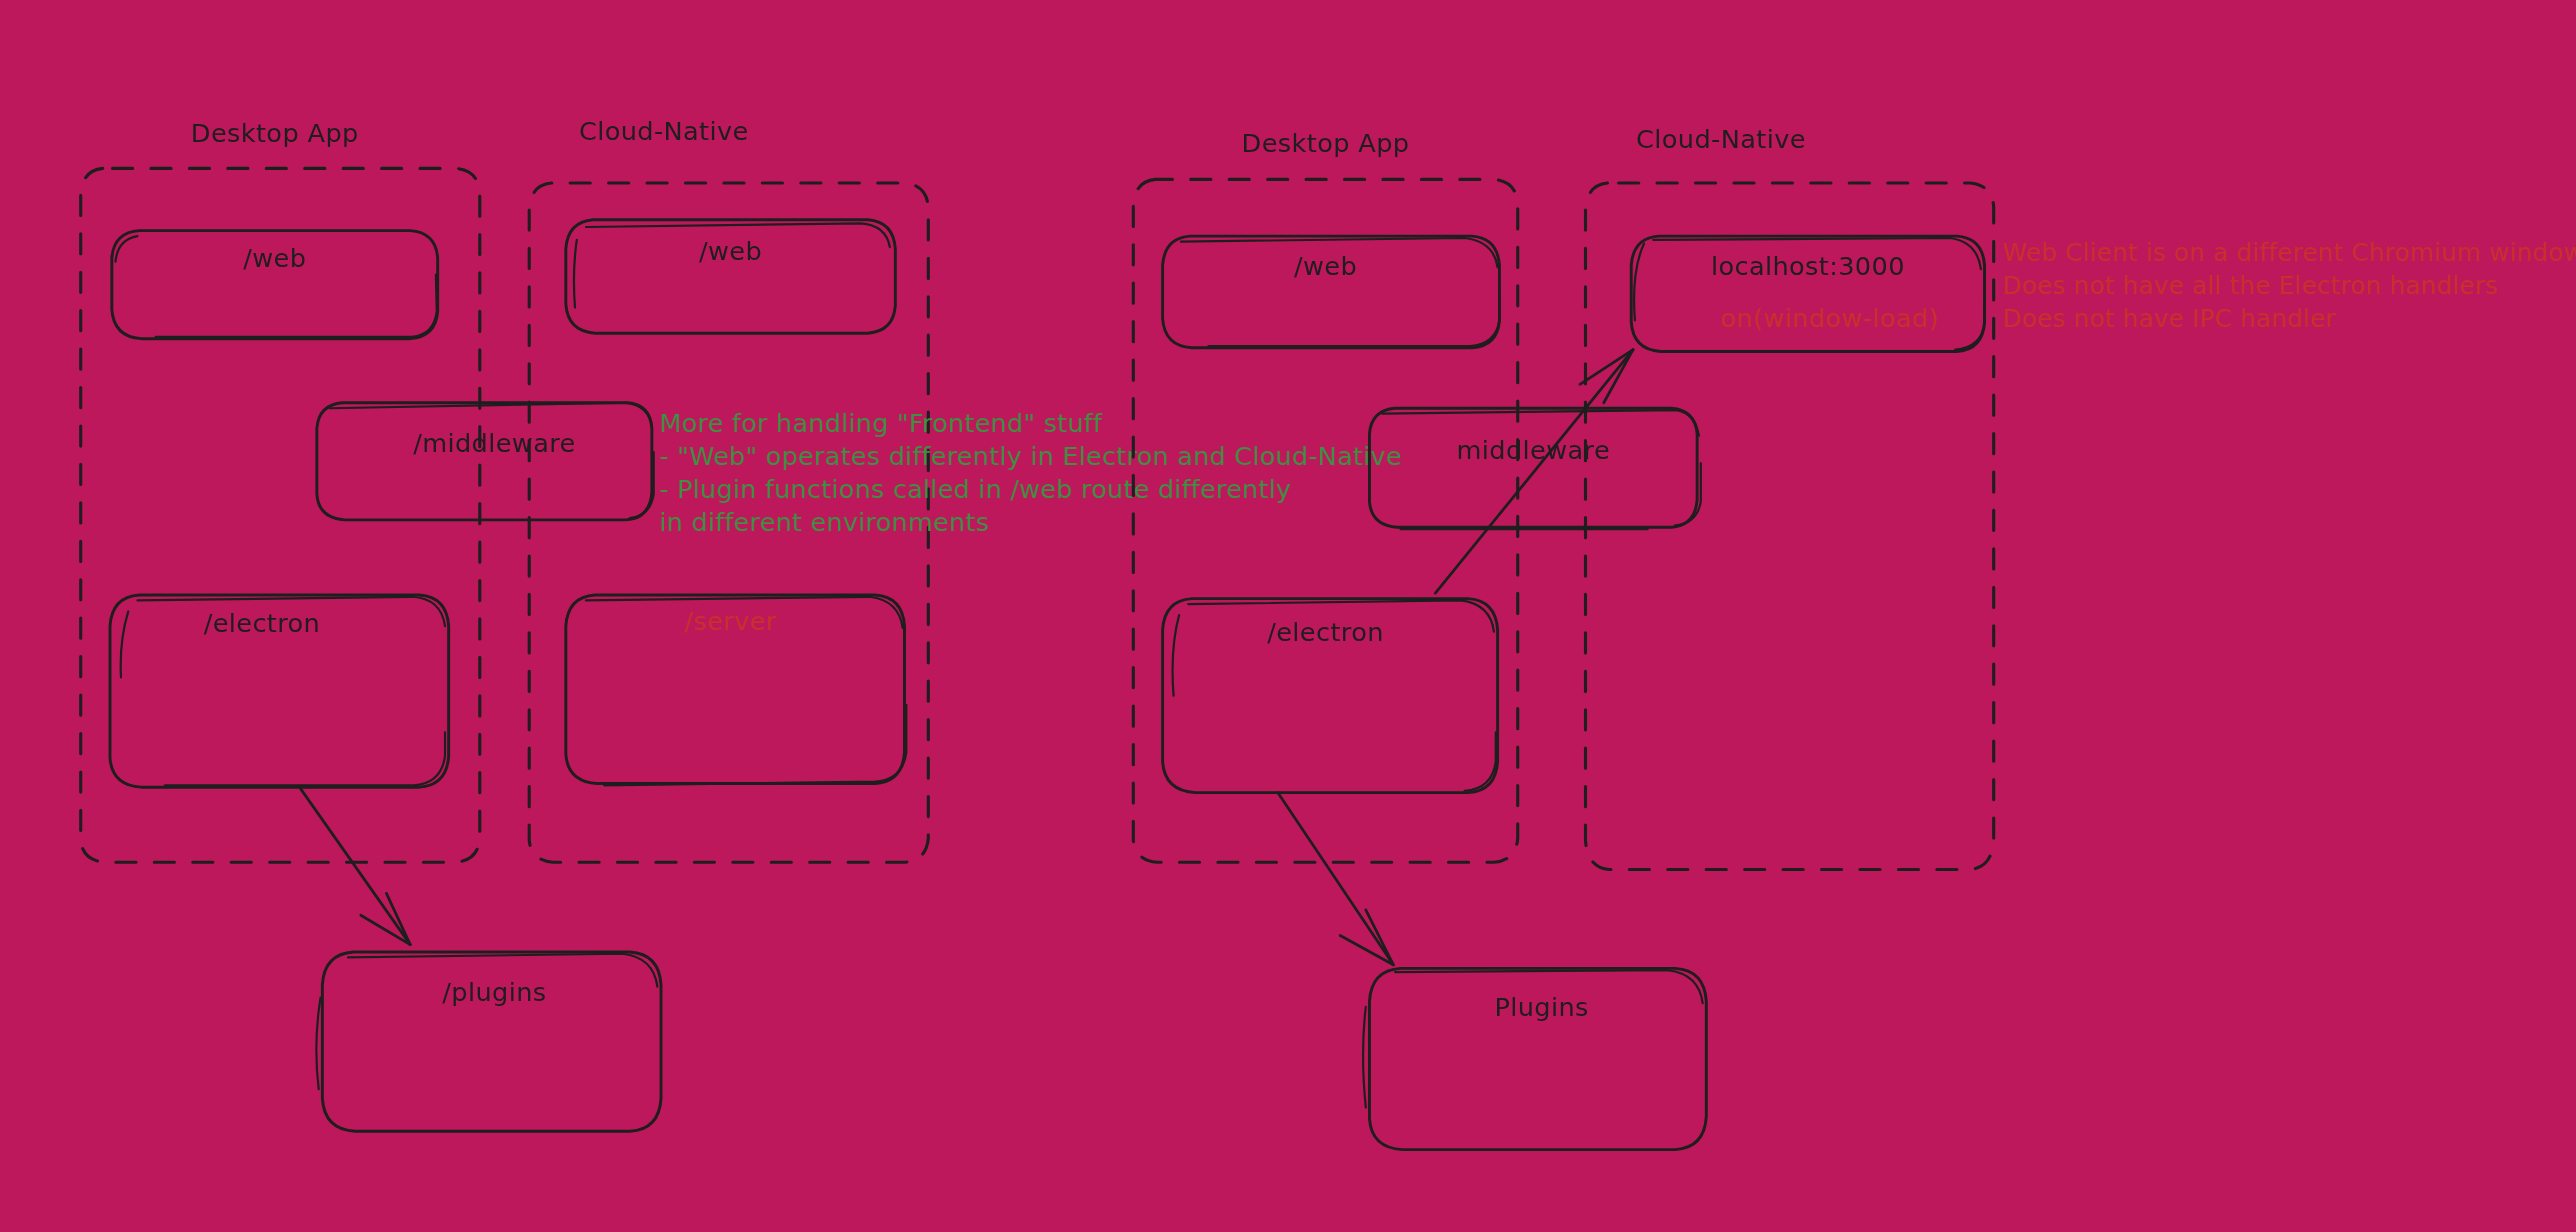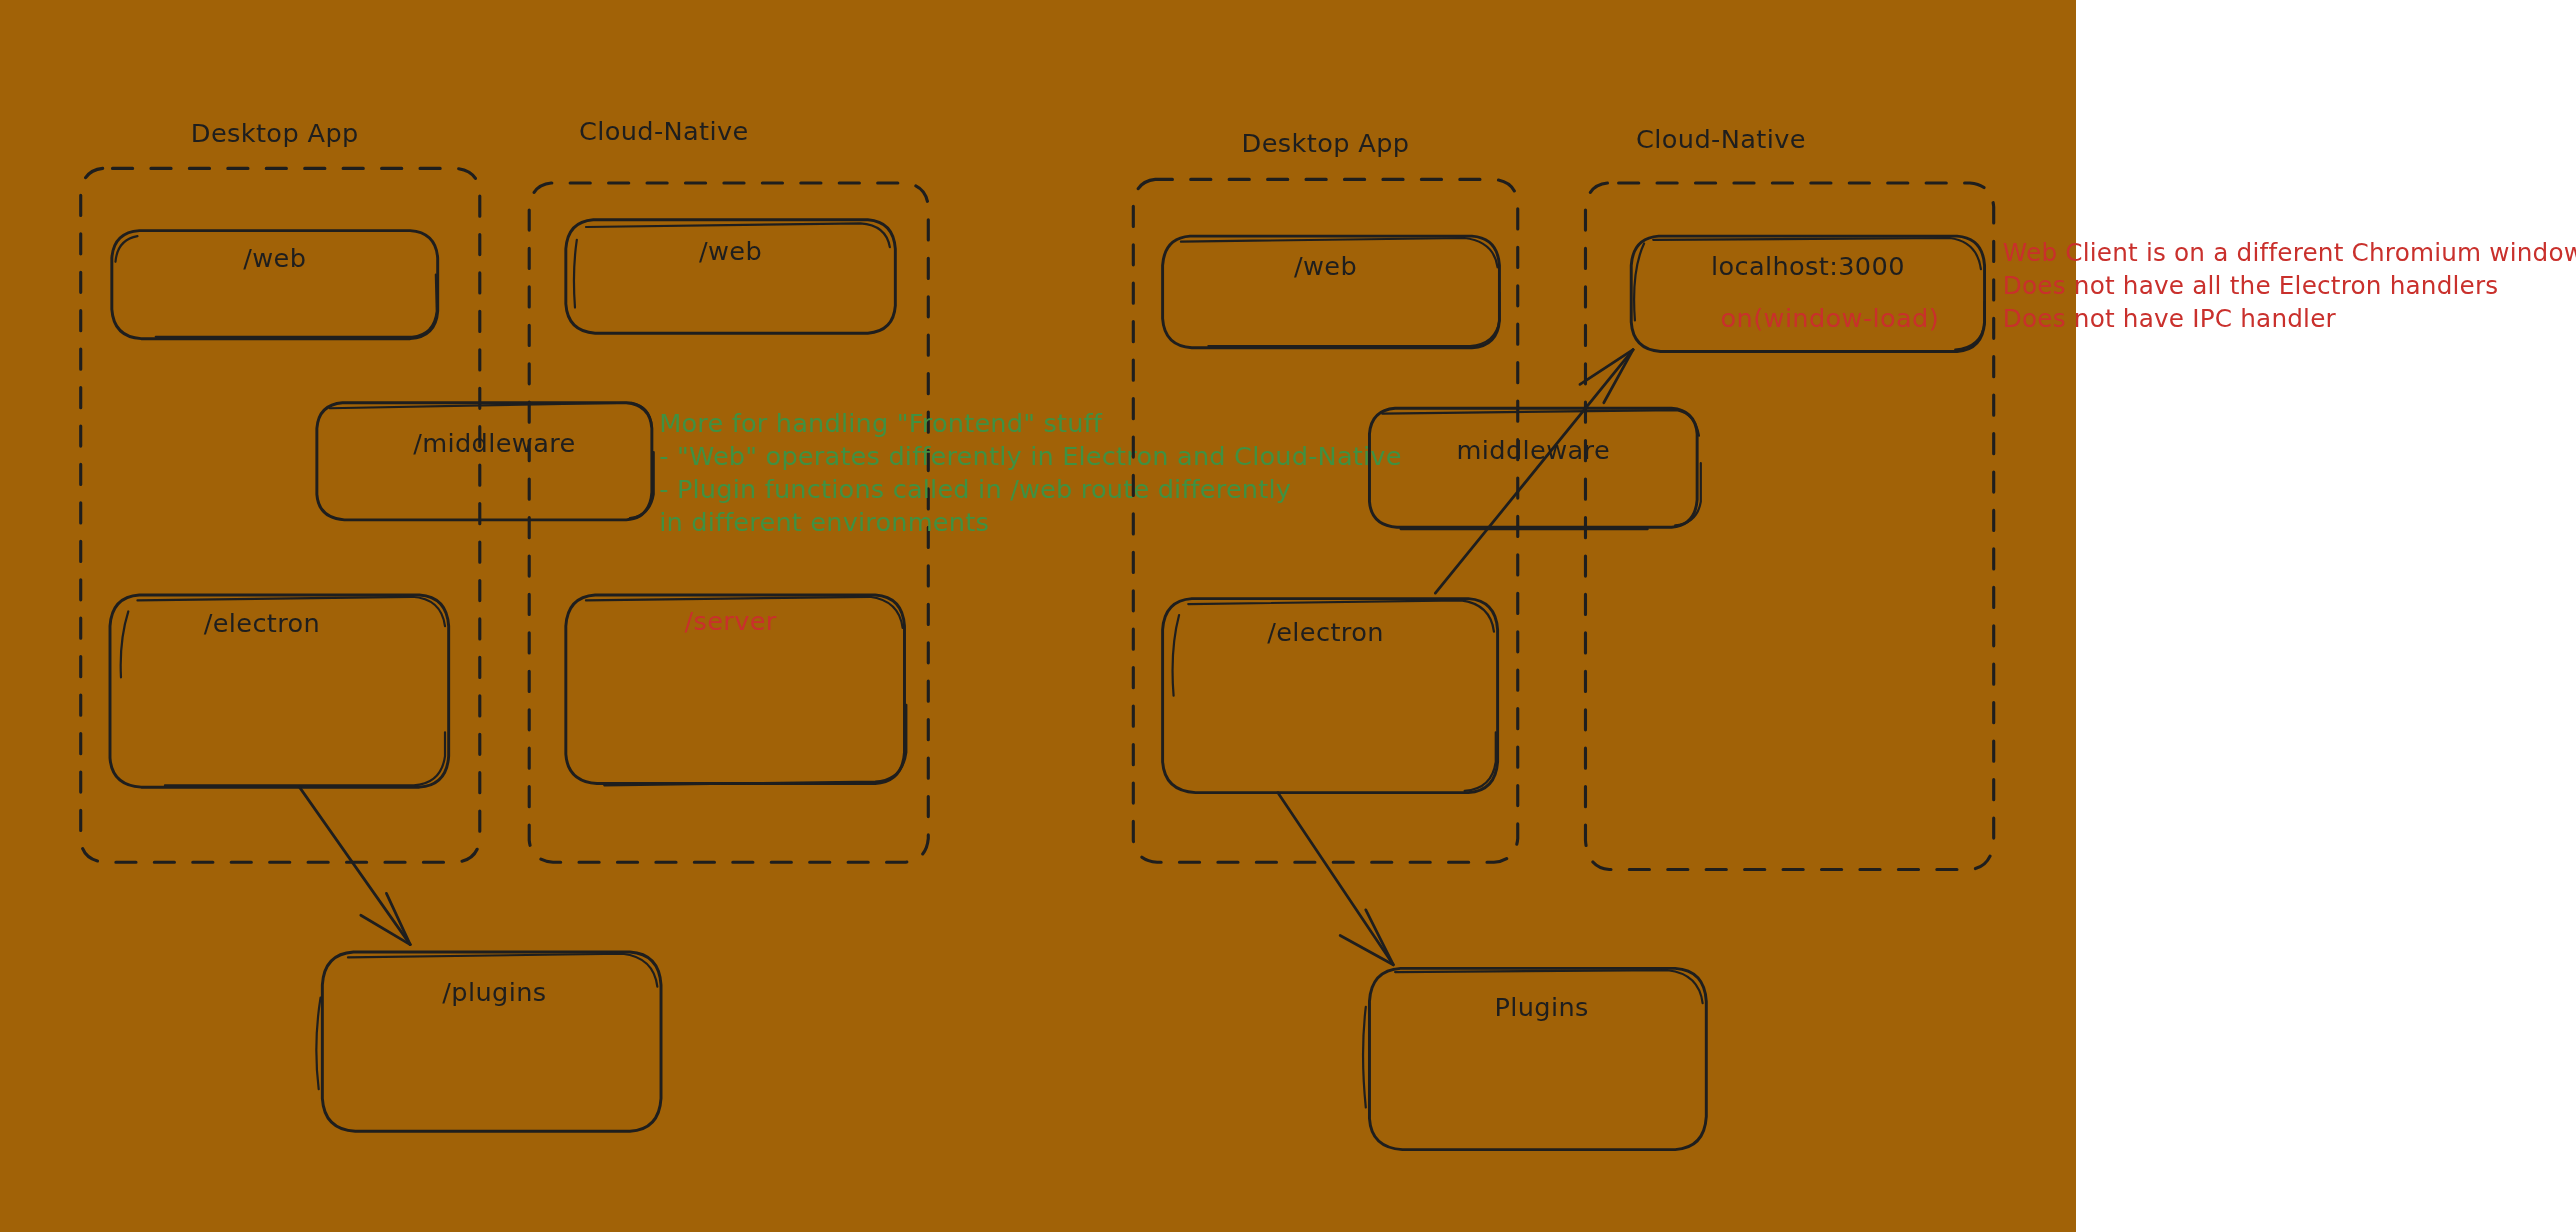--- a/index.html
+++ b/index.html
@@ -8,23 +8,23 @@
     background: #ffffff;
   }
   body {
     width: 2576px;
     height: 1232px;
     overflow: hidden;
     font-family: "DejaVu Sans", sans-serif;
   }
   #canvas {
     position: relative;
-    width: 2076px;
+    width: 2576px;
     height: 1232px;
-    background: #a16207;
+    background: #be185d;
   }
   svg#board {
     position: absolute;
     left: 0;
     top: 0;
     width: 2576px;
     height: 1232px;
   }
   .hand-stroke {
     fill: none;

